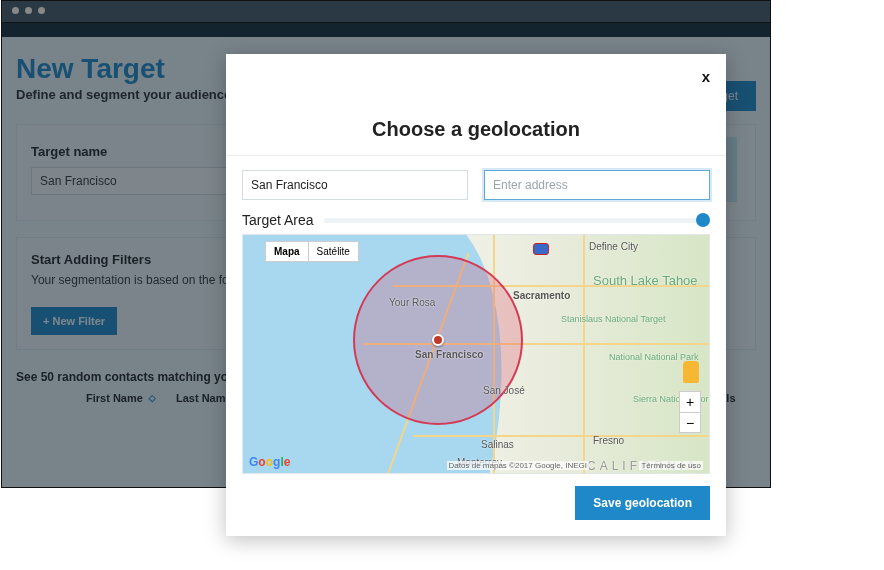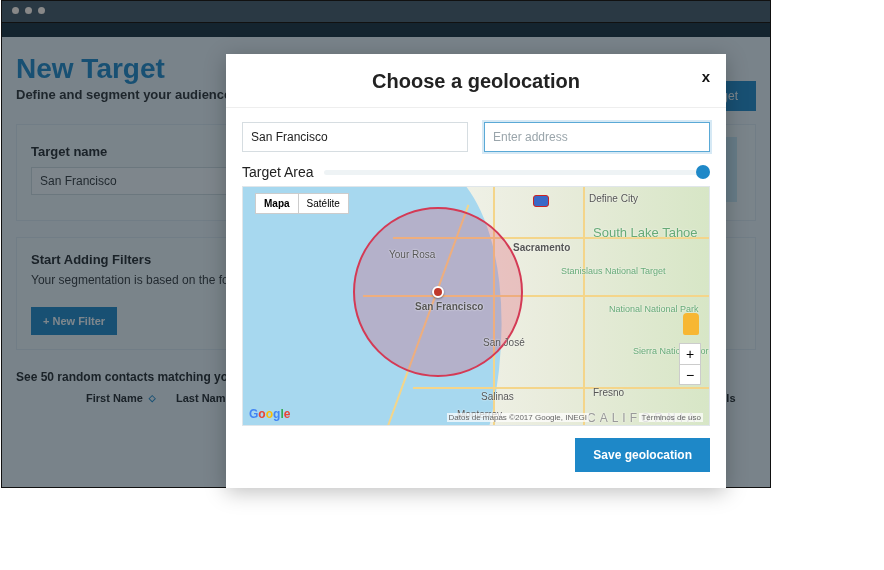--- a/index.html
+++ b/index.html
@@ -93,21 +93,21 @@
   .modal {
     position: absolute; left: 226px; top: 54px;
     width: 500px; background: #fff;
     box-shadow: 0 4px 20px rgba(0,0,0,0.25);
     z-index: 10;
   }
   .modal-header {
     position: relative; text-align: center;
     padding: 16px 0 14px; border-bottom: 1px solid #eee;
   }
-  .modal-title { font-size: 20px; font-weight: 700; color: #222; }
+  .modal-title { font-size: 20px; font-weight: 700; color: #222; margin-top: 48px; }
   .modal-close {
     position: absolute; right: 16px; top: 14px;
     font-size: 15px; font-weight: 700; color: #111;
     cursor: pointer; background: none; border: none;
   }
 
   .modal-body { padding: 14px 16px 16px; }
   .modal-inputs { display: flex; gap: 16px; margin-bottom: 12px; }
   .m-input {
     flex: 1; height: 30px; border: 1px solid #d6dde1;
@@ -166,21 +166,21 @@
     border: 2px solid #d43a55;
   }
   .center-pin {
     position: absolute; left: 189px; top: 99px;
     width: 12px; height: 12px; border-radius: 50%;
     background: #c0392b; border: 2px solid #fff;
     box-shadow: 0 1px 2px rgba(0,0,0,0.4);
   }
 
   .map-type {
-    position: absolute; left: 12px; top: 6px;
+    position: absolute; left: 22px; top: 6px;
     display: flex; background: #fff; border: 1px solid #ccc;
     font-size: 10px;
   }
   .map-type div { padding: 4px 8px; cursor: pointer; }
   .map-type div.active { font-weight: 700; }
   .map-type div + div { border-left: 1px solid #ccc; }
 
   .zoom-ctrl {
     position: absolute; right: 8px; bottom: 40px;
     width: 22px; background: #fff; border: 1px solid #ccc;

